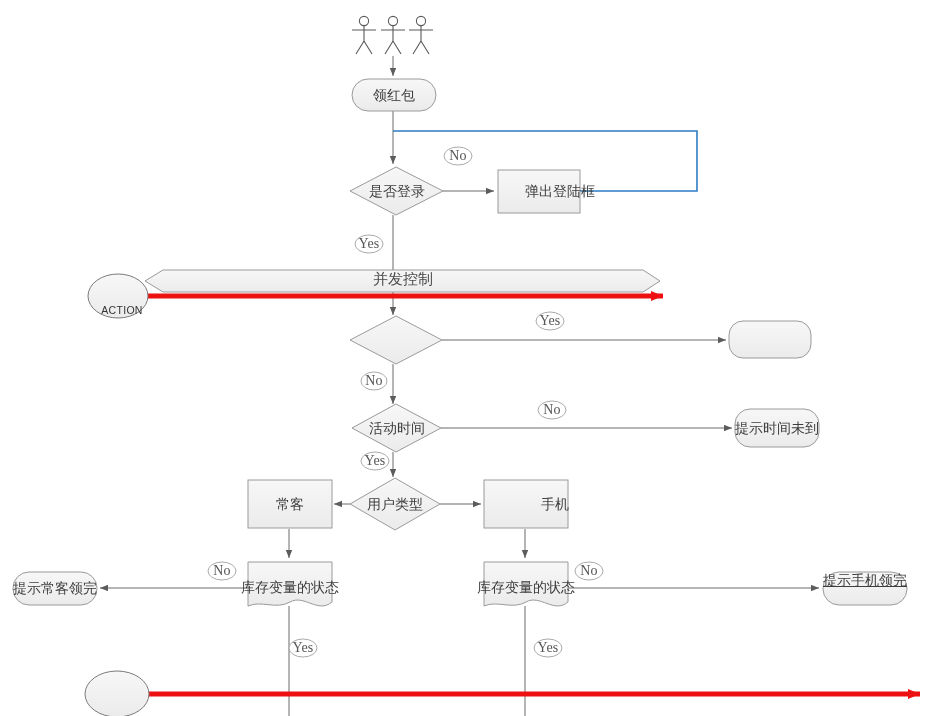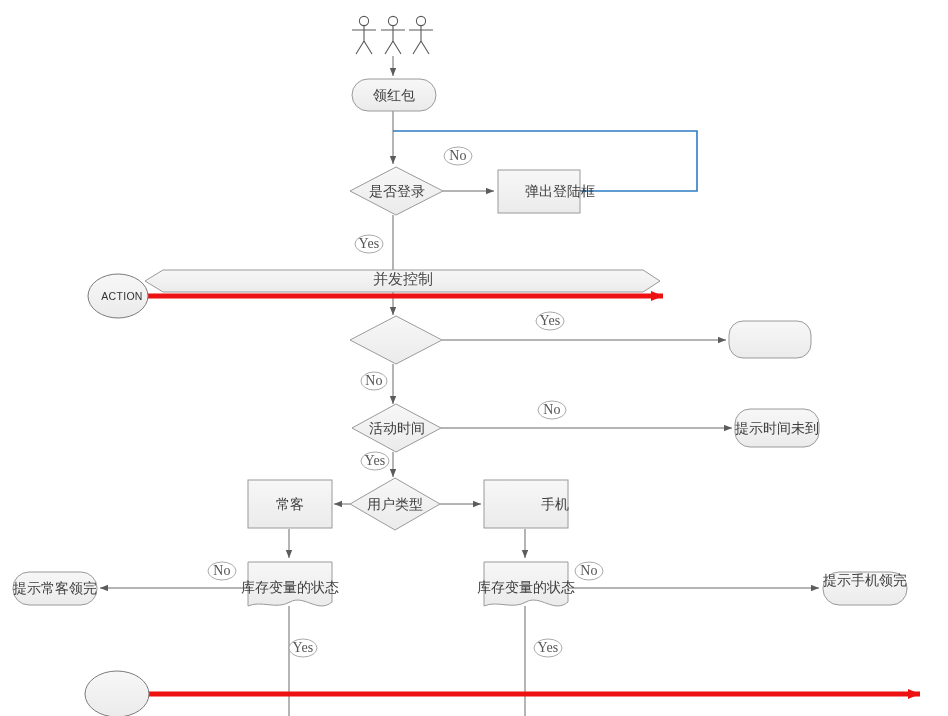--- a/index.html
+++ b/index.html
@@ -170,21 +170,21 @@
       <ellipse cx="548" cy="648" rx="14" ry="9"></ellipse>
     </g>
   </svg>
 
   <div class="node-label" style="left:352px;top:79px;width:84px;height:32px;">领红包</div>
 
   <div class="node-label" style="left:350px;top:180px;width:94px;height:22px;">是否登录</div>
 
   <div class="node-label" style="left:498px;top:170px;width:82px;height:43px;padding-left:21px;">弹出登陆框</div>
 
-  <div class="pool-label" style="left:88px;top:285px;width:68px;height:22px;">ACTION</div>
+  <div class="pool-label" style="left:88px;top:299px;width:68px;height:22px;">ACTION</div>
 
   <div class="banner-label" style="left:330px;top:270px;width:146px;height:18px;">并发控制</div>
 
 
 
   <div class="node-label" style="left:352px;top:418px;width:90px;height:20px;">活动时间</div>
 
   <div class="node-label" style="left:735px;top:409px;width:84px;height:38px;border-radius:18px;">提示时间未到</div>
 
   <div class="node-label" style="left:350px;top:494px;width:90px;height:20px;">用户类型</div>
@@ -192,21 +192,21 @@
   <div class="node-label" style="left:248px;top:480px;width:84px;height:48px;">常客</div>
 
   <div class="node-label" style="left:484px;top:480px;width:84px;height:48px;margin-left:29px;">手机</div>
 
   <div class="node-label" style="left:246px;top:578px;width:88px;height:18px;">库存变量的状态</div>
 
   <div class="node-label" style="left:482px;top:578px;width:88px;height:18px;">库存变量的状态</div>
 
   <div class="node-label" style="left:13px;top:572px;width:84px;height:33px;">提示常客领完</div>
 
-  <div class="node-label" style="left:823px;top:572px;width:84px;height:16px;">提示手机领完</div>
+  <div class="node-label" style="left:823px;top:572px;width:84px;height:16px;text-decoration:underline;">提示手机领完</div>
 
   <div class="pool-label" style="left:87px;top:684px;width:44px;height:20px;margin-top:37px;">DAO</div>
 
   <div class="edge-label" style="left:444px;top:147px;width:28px;height:18px;">No</div>
   <div class="edge-label" style="left:355px;top:235px;width:28px;height:18px;">Yes</div>
   <div class="edge-label" style="left:536px;top:312px;width:28px;height:18px;">Yes</div>
   <div class="edge-label" style="left:361px;top:372px;width:26px;height:18px;">No</div>
   <div class="edge-label" style="left:538px;top:401px;width:28px;height:18px;">No</div>
   <div class="edge-label" style="left:361px;top:452px;width:28px;height:18px;">Yes</div>
   <div class="edge-label" style="left:208px;top:562px;width:28px;height:18px;">No</div>

